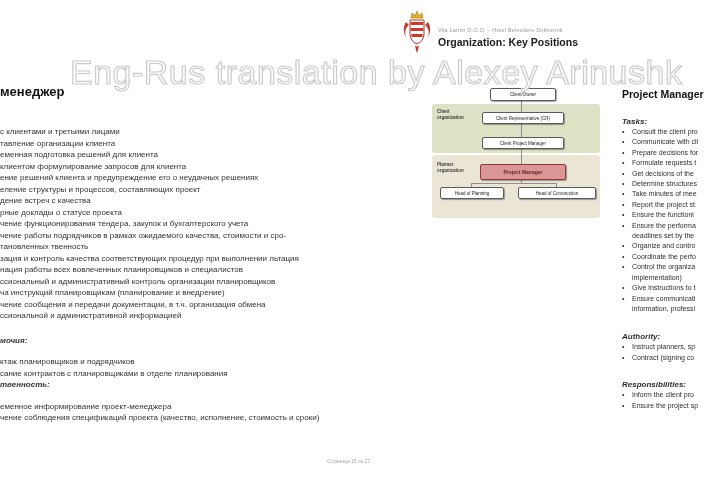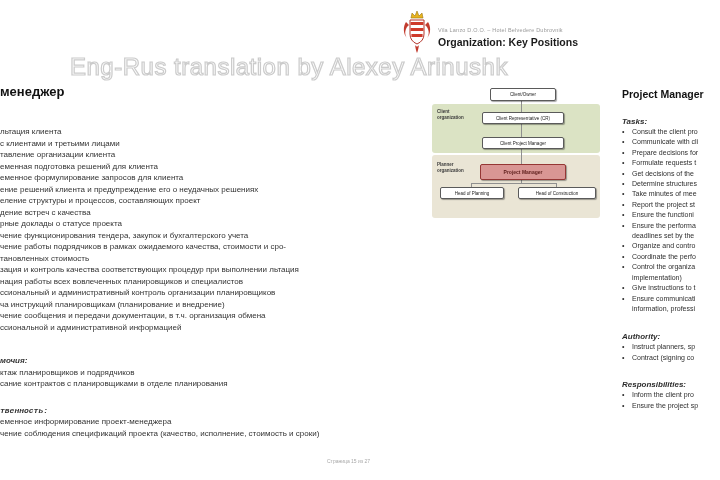--- a/index.html
+++ b/index.html
@@ -6,33 +6,33 @@
   body{font-family:"Liberation Sans",sans-serif;background:#fff;}
   .page{position:relative;width:720px;height:480px;overflow:hidden;background:#ffffff;}
 
   
   .crest{position:absolute;left:402px;top:10px;width:30px;height:44px;}
   .hdr-text{position:absolute;left:438px;top:27px;}
   .org-line{font-size:5.5px;color:#9a9a9a;letter-spacing:.2px;}
   .org-title{font-size:10.5px;font-weight:bold;color:#1a1a1a;margin-top:3px;}
 
   
-  .wm{position:absolute;left:70px;top:53px;z-index:6;font-size:24px;white-space:nowrap;
+  .wm{position:absolute;left:70px;top:53px;z-index:6;font-size:34px;white-space:nowrap;
       color:#ffffff;-webkit-text-stroke:1.2px #c7c7c7;opacity:.92;letter-spacing:.5px;
       pointer-events:none;}
 
   
   .left-col{position:absolute;left:0;top:84px;width:450px;color:#333;}
   .l-head{margin:0;font-size:13px;font-weight:bold;color:#111;line-height:16px;}
   .l-list{margin-top:26px;}
   .l-line{font-size:8px;line-height:11.5px;white-space:nowrap;}
   .l-subhead{font-size:8px;font-weight:bold;font-style:italic;line-height:11.5px;}
-  .l-sub1{margin-top:22px;}
-  .l-sub2{margin-top:15px;font-family:Liberation Mono, monospace;}
-  .l-sublist{margin-top:0;}
+  .l-sub1{margin-top:13px;}
+  .l-sub2{}
+  .l-sublist{margin-top:10px;}
 
   
   .diagram{position:absolute;left:432px;top:85px;width:168px;height:135px;}
   .panel{position:absolute;left:0;width:168px;border-radius:3px;}
   .panel-client{top:19px;height:49px;background:#dbe3c4;}
   .panel-planner{top:70px;height:63px;background:#eae5d5;}
   .panel-label{position:absolute;left:5px;width:30px;font-size:4.5px;font-weight:bold;
                color:#3c3c3c;line-height:5.5px;}
   .lbl-client{top:24px;}
   .lbl-planner{top:77px;}
@@ -84,32 +84,31 @@
     <div class="org-line">Vila Lanzo D.O.O. – Hotel Belvedere Dubrovnik</div>
     <div class="org-title">Organization: Key Positions</div>
   </div>
 
   <div class="wm">Eng-Rus translation by Alexey Arinushk</div>
 
   <div class="left-col">
     <h1 class="l-head">менеджер</h1>
     <div class="l-list">
 
-    <div class="l-line">льтация клиента</div>
         <div class="l-line">с клиентами и третьими лицами</div>
         <div class="l-line">тавление организации клиента</div>
         <div class="l-line">еменная подготовка решений для клиента</div>
-        <div class="l-line">еменное формулирование запросов для клиента</div>
+        <div class="l-line">клиентом формулирование запросов для клиента</div>
         <div class="l-line">ение решений клиента и предупреждение его о неудачных решениях</div>
         <div class="l-line">еление структуры и процессов, составляющих проект</div>
         <div class="l-line">дение встреч с качества</div>
         <div class="l-line">рные доклады о статусе проекта</div>
         <div class="l-line">чение функционирования тендера, закупок и бухгалтерского учета</div>
         <div class="l-line">чение работы подрядчиков в рамках ожидаемого качества, стоимости и сро-</div>
-        <div class="l-line">тановленных стоимость</div>
+        <div class="l-line">тановленных твенность</div>
         <div class="l-line">зация и контроль качества соответствующих процедур при выполнении льтация</div>
         <div class="l-line">нация работы всех вовлеченных планировщиков и специалистов</div>
         <div class="l-line">ссиональный и административный контроль организации планировщиков</div>
         <div class="l-line">ча инструкций планировщикам (планирование и внедрение)</div>
         <div class="l-line">чение сообщения и передачи документации, в т.ч. организация обмена</div>
         <div class="l-line">ссиональной и административной информацией</div>
       </div>
     <div class="l-subhead l-sub1">мочия:</div>
     <div class="l-list l-sublist">
 

